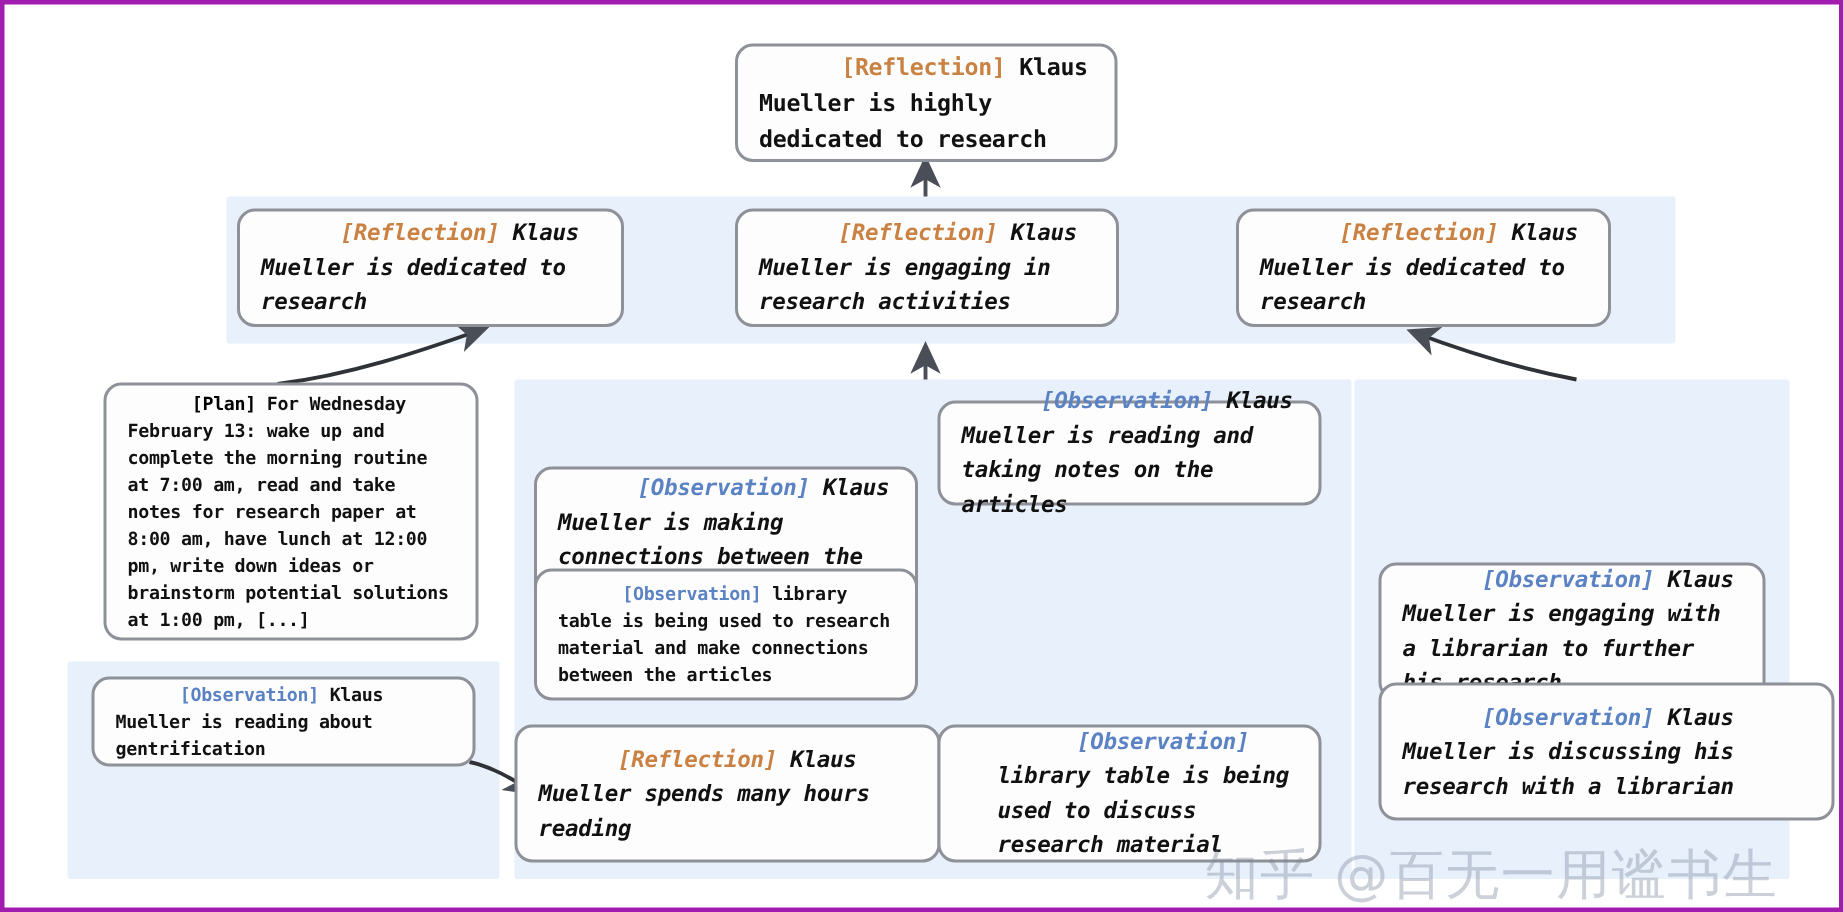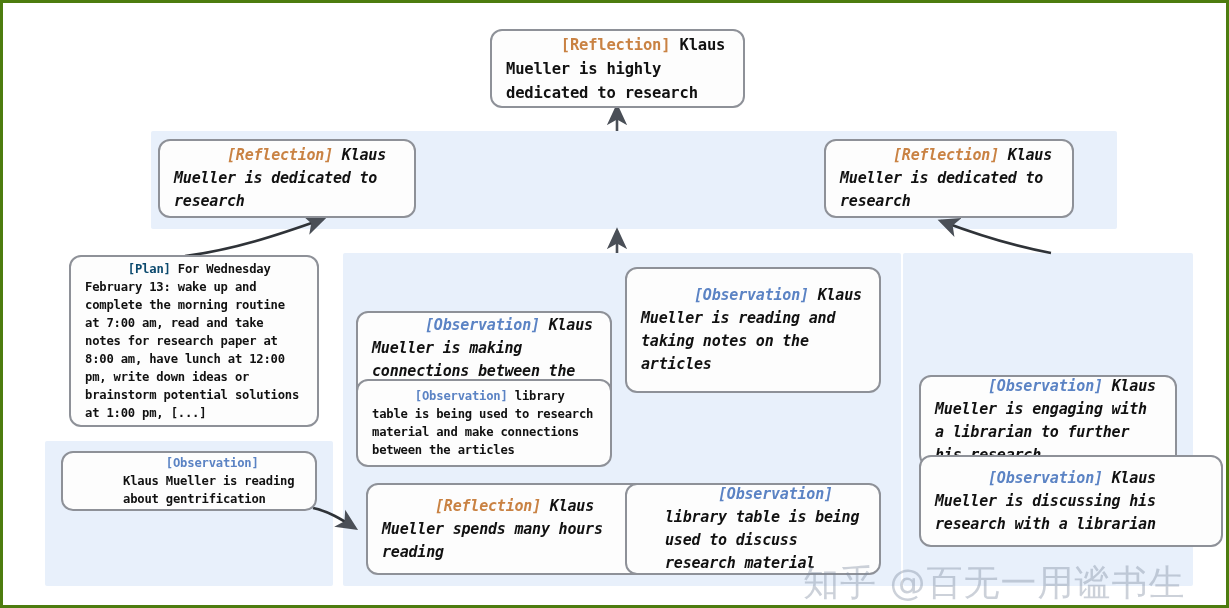--- a/index.html
+++ b/index.html
@@ -10,21 +10,21 @@
   body {
     font-family: "DejaVu Sans Mono", monospace;
   }
 
   #stage {
     position: relative;
     width: 1229px;
     height: 608px;
     background: #ffffff;
     box-sizing: border-box;
-    border: 3px solid #4d7c0f;
+    border: 3px solid #a21caf;
     overflow: hidden;
   }
 
   
   .panel {
     position: absolute;
     background: #e8f0fb;
     border-radius: 2px;
   }
 
@@ -44,21 +44,21 @@
   .node .txt {
     padding: 0 14px;
     width: 100%;
     box-sizing: border-box;
     white-space: pre-wrap;
     word-break: normal;
   }
   .tag { font-weight: bold; }
   .tag-reflection { color: #c98243; }
   .tag-observation { color: #5b83c4; }
-  .tag-plan        { color: #0c4a6e; }
+  .tag-plan        { color: #000000; }
 
   .fs16 { font-size: 15.5px; line-height: 24px; }
   .fs15 { font-size: 15px;   line-height: 23px; font-style: italic; }
   .fs12 { font-size: 12.2px; line-height: 18px; }
 
   
   #arrows {
     position: absolute;
     left: 0; top: 0;
     width: 1229px; height: 608px;
@@ -117,59 +117,64 @@
       <span class="tag tag-reflection">[Reflection]</span><span> Klaus Mueller is highly dedicated to research</span>
     </div>
   </div>
 
   <div class="node fs15" style="left:155px; top:136px; width:258px; height:79px;">
     <div class="txt">
       <span class="tag tag-reflection">[Reflection]</span><span> Klaus Mueller is dedicated to research</span>
     </div>
   </div>
 
+  <div class="node fs15" style="left:487px; top:136px; width:256px; height:79px;">
+    <div class="txt">
+      <span class="tag tag-reflection">[Reflection]</span><span> Klaus Mueller is engaging in research activities</span>
+    </div>
+  </div>
 
   <div class="node fs15" style="left:821px; top:136px; width:250px; height:79px;">
     <div class="txt">
       <span class="tag tag-reflection">[Reflection]</span><span> Klaus Mueller is dedicated to research</span>
     </div>
   </div>
 
   <div class="node fs12" style="left:66px; top:252px; width:250px; height:172px;">
     <div class="txt">
       <span class="tag tag-plan">[Plan]</span><span> For Wednesday February 13: wake up and complete the morning routine at 7:00 am, read and take notes for research paper at 8:00 am, have lunch at 12:00 pm, write down ideas or brainstorm potential solutions at 1:00 pm, [...]</span>
     </div>
   </div>
 
-  <div class="node fs12" style="left:58px; top:448px; width:256px; height:60px;padding-left:46px;">
+  <div class="node fs12" style="left:58px; top:448px; width:256px; height:60px;">
     <div class="txt">
       <span class="tag tag-observation">[Observation]</span><span> Klaus Mueller is reading about gentrification</span>
     </div>
   </div>
 
 
   <div class="node fs15" style="left:353px; top:264px; width:256px; height:97px;margin-top:44px;">
     <div class="txt">
       <span class="tag tag-observation">[Observation]</span><span> Klaus Mueller is making connections between the articles</span>
     </div>
   </div>
 
   <div class="node fs12" style="left:353px; top:376px; width:256px; height:88px;">
     <div class="txt">
       <span class="tag tag-observation">[Observation]</span><span> library table is being used to research material and make connections between the articles</span>
     </div>
   </div>
 
-  <div class="node fs15" style="left:363px; top:480px; width:284px; height:92px;">
+  <div class="node fs15" style="left:340px; top:480px; width:284px; height:92px;">
     <div class="txt">
       <span class="tag tag-reflection">[Reflection]</span><span> Klaus Mueller spends many hours reading</span>
     </div>
   </div>
 
-  <div class="node fs15" style="left:622px; top:264px; width:256px; height:126px;">
+  <div class="node fs15" style="left:622px; top:264px; width:256px; height:70px;">
     <div class="txt">
       <span class="tag tag-observation">[Observation]</span><span> Klaus Mueller is reading and taking notes on the articles</span>
     </div>
   </div>
 
 
   <div class="node fs15" style="left:622px; top:480px; width:256px; height:92px;padding-left:24px;">
     <div class="txt">
       <span class="tag tag-observation">[Observation]</span><span> library table is being used to discuss research material</span>
     </div>

